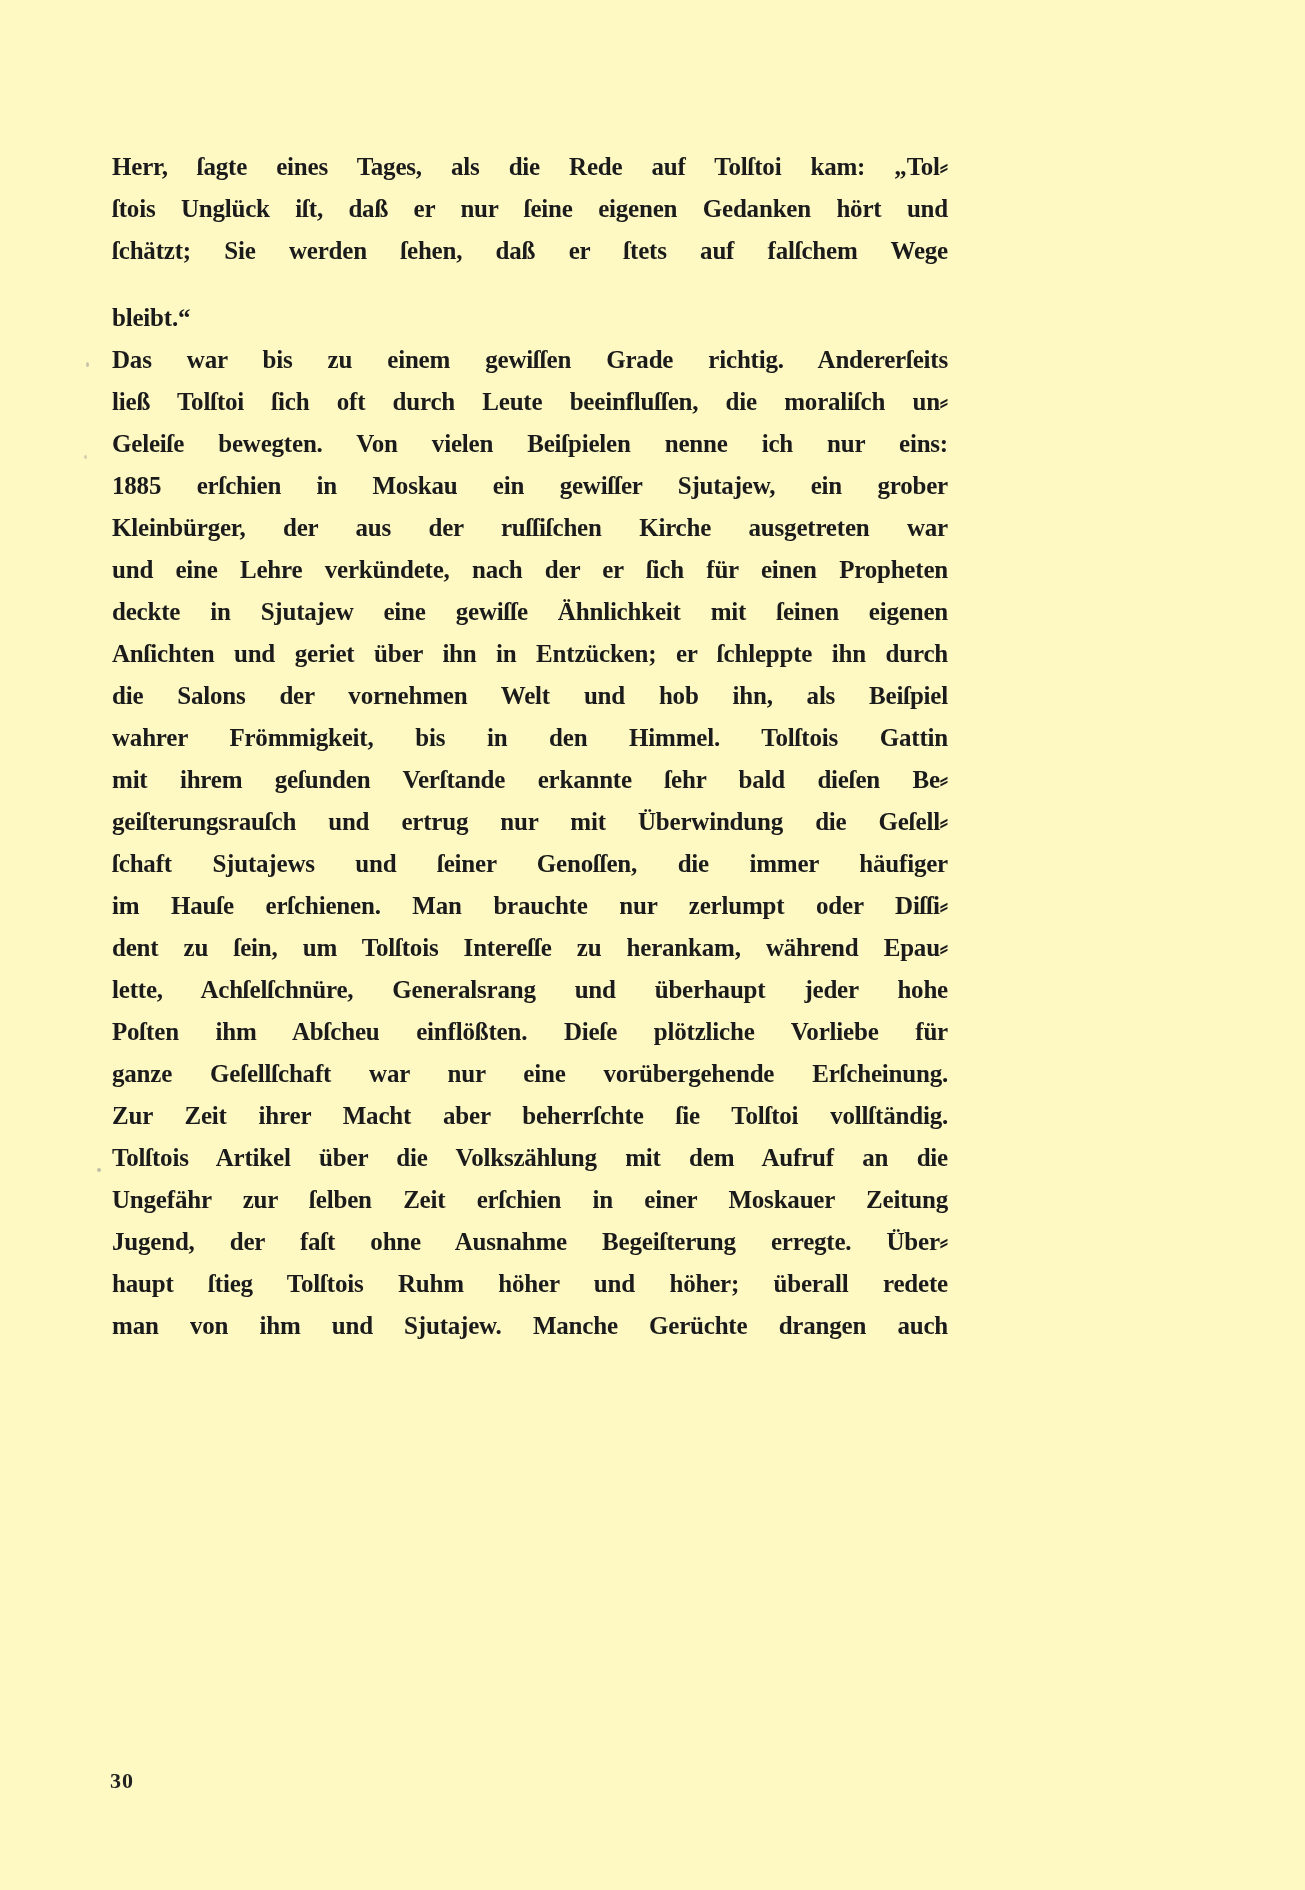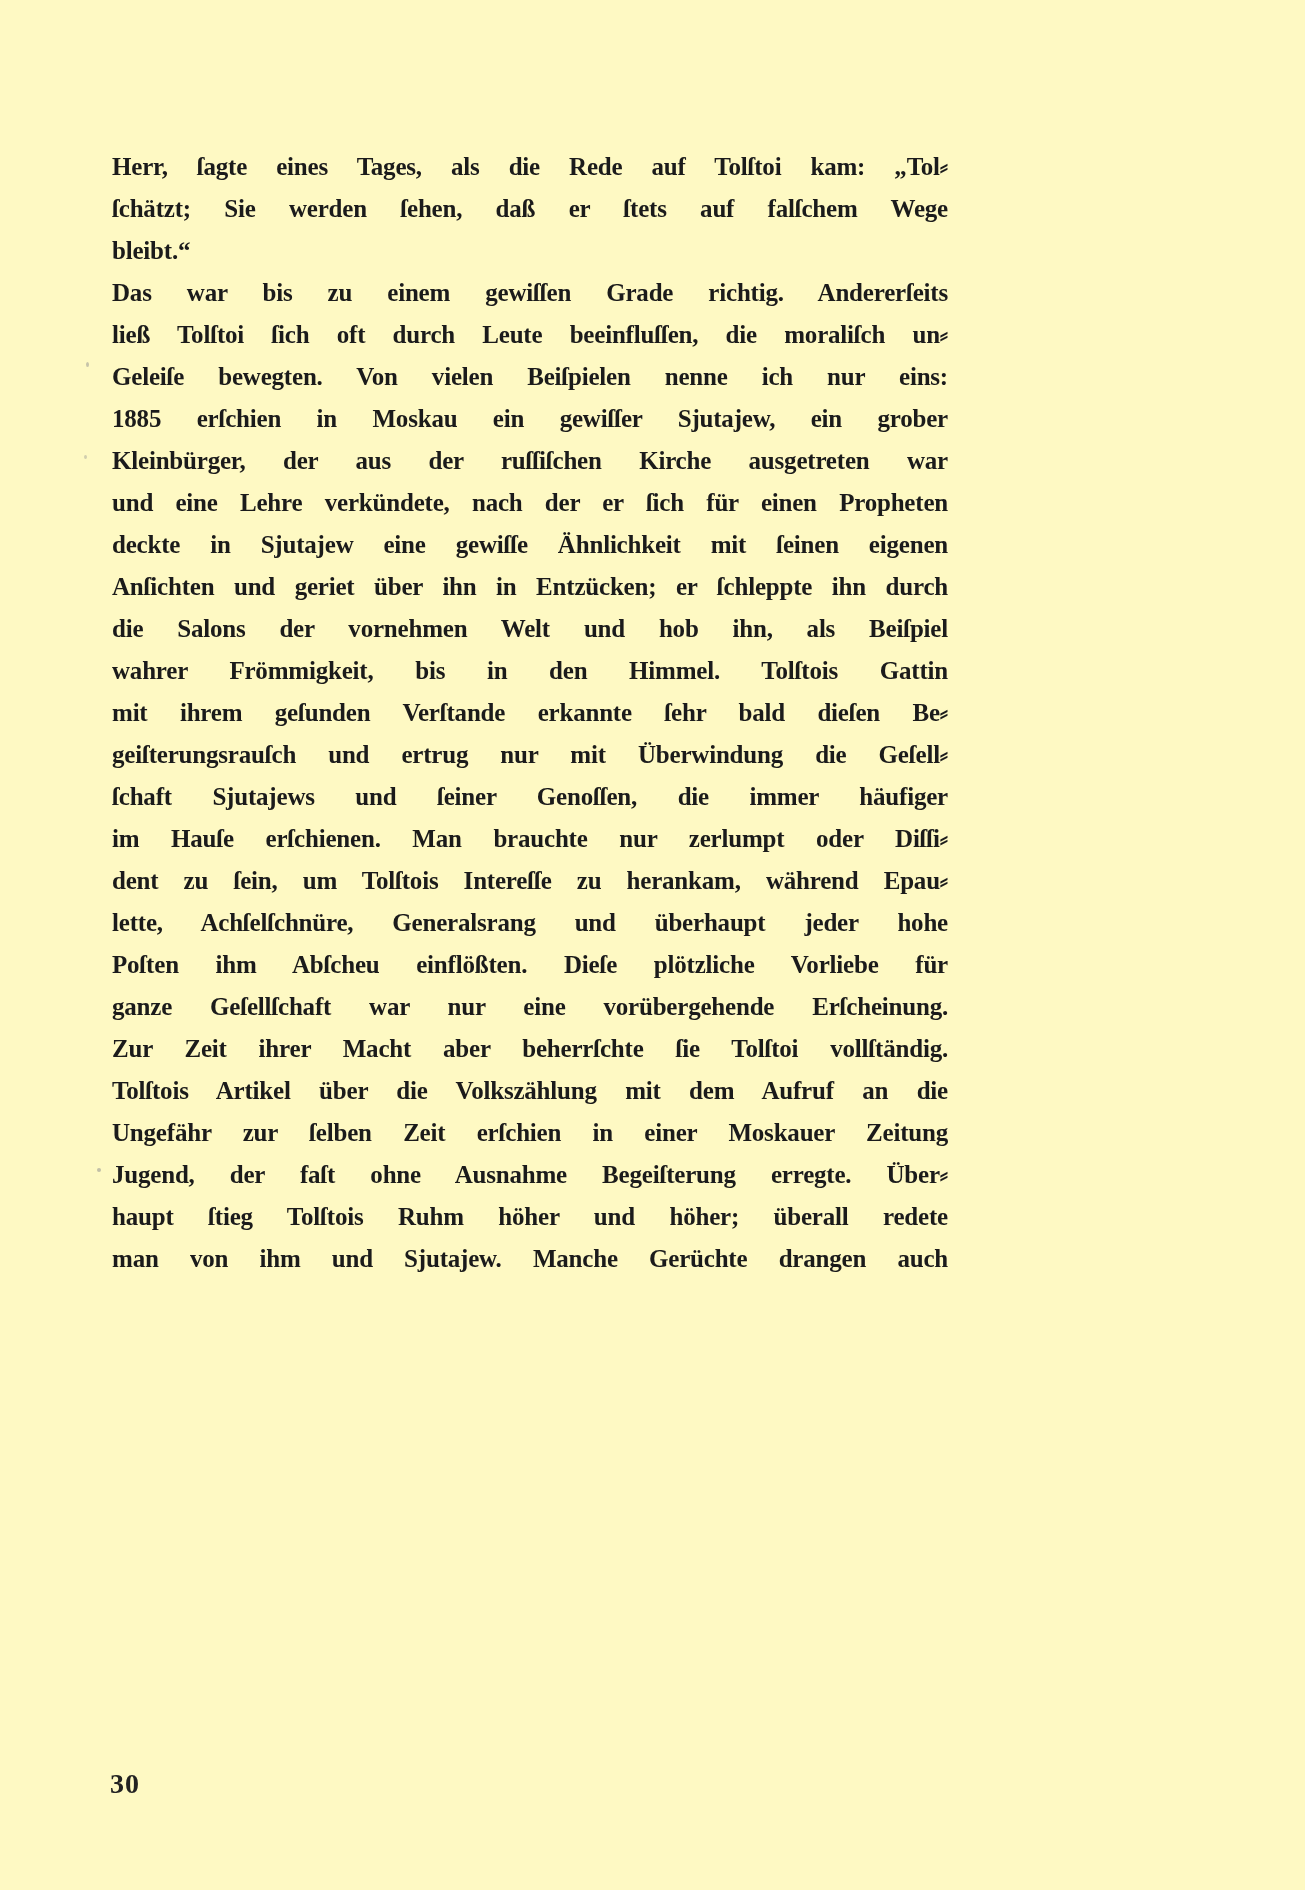--- a/index.html
+++ b/index.html
@@ -28,26 +28,27 @@
     line-height: 42px;
     height: 42px;
     letter-spacing: -0.2px;
     text-align: justify;
     text-align-last: justify;
     overflow: visible;
   }
   .line.no-just {
     text-align: left;
     text-align-last: left;
+    margin-top: 25px;
   }
   .page-number {
     position: absolute;
     left: 110px;
     top: 1768px;
-    font-size: 28px;
+    font-size: 22px;
     font-weight: 600;
     color: #222222;
     letter-spacing: 1px;
   }
   .speck {
     position: absolute;
     background: #8f8f8f;
     border-radius: 50%;
   }
   .speck.s1 { left: 86px;  top: 362px;  width: 3px; height: 5px; opacity: .5; }
@@ -55,20 +56,21 @@
   .speck.s3 { left: 97px;  top: 1168px; width: 4px; height: 4px; opacity: .55; }
 </style>
 </head>
 <body>
 
 <div class="page">
 
   <div class="text-block">
 
   <div class="line">Herr, ſagte eines Tages, als die Rede auf Tolſtoi kam: „Tol⸗</div>
+      <div class="line">ſtois Unglück iſt, daß er nur ſeine eigenen Gedanken hört und</div>
       <div class="line">ſchätzt; Sie werden ſehen, daß er ſtets auf falſchem Wege</div>
       <div class="line no-just">bleibt.“</div>
       <div class="line">Das war bis zu einem gewiſſen Grade richtig. Andererſeits</div>
       <div class="line">ließ Tolſtoi ſich oft durch Leute beeinfluſſen, die moraliſch un⸗</div>
       <div class="line">Geleiſe bewegten. Von vielen Beiſpielen nenne ich nur eins:</div>
       <div class="line">1885 erſchien in Moskau ein gewiſſer Sjutajew, ein grober</div>
       <div class="line">Kleinbürger, der aus der ruſſiſchen Kirche ausgetreten war</div>
       <div class="line">und eine Lehre verkündete, nach der er ſich für einen Propheten</div>
       <div class="line">deckte in Sjutajew eine gewiſſe Ähnlichkeit mit ſeinen eigenen</div>
       <div class="line">Anſichten und geriet über ihn in Entzücken; er ſchleppte ihn durch</div>

